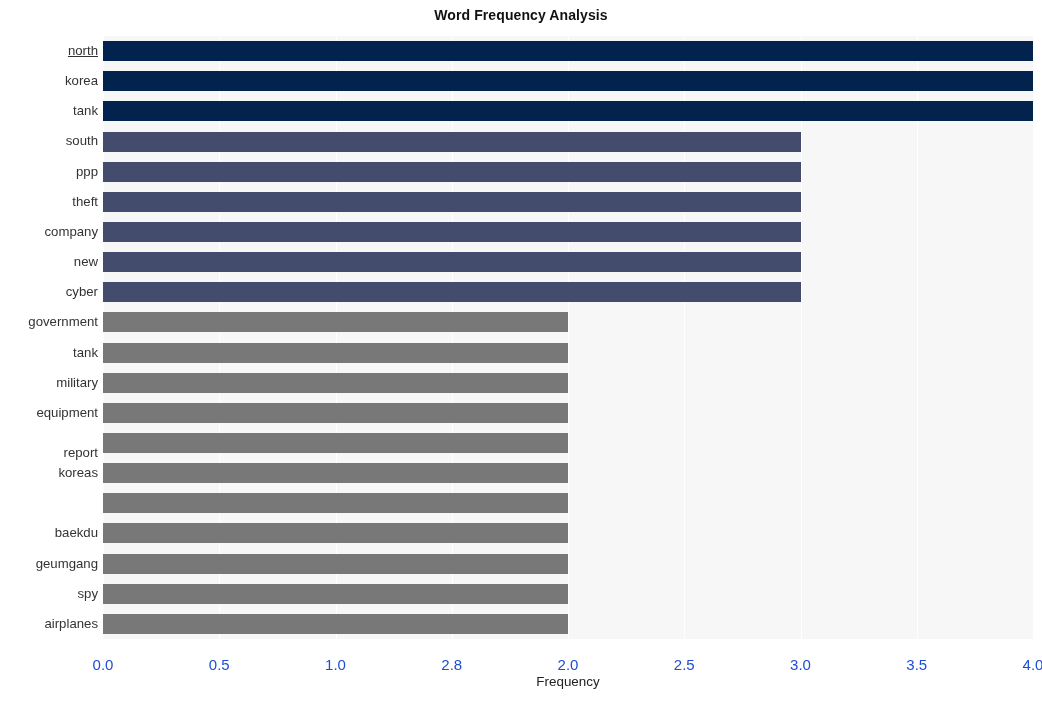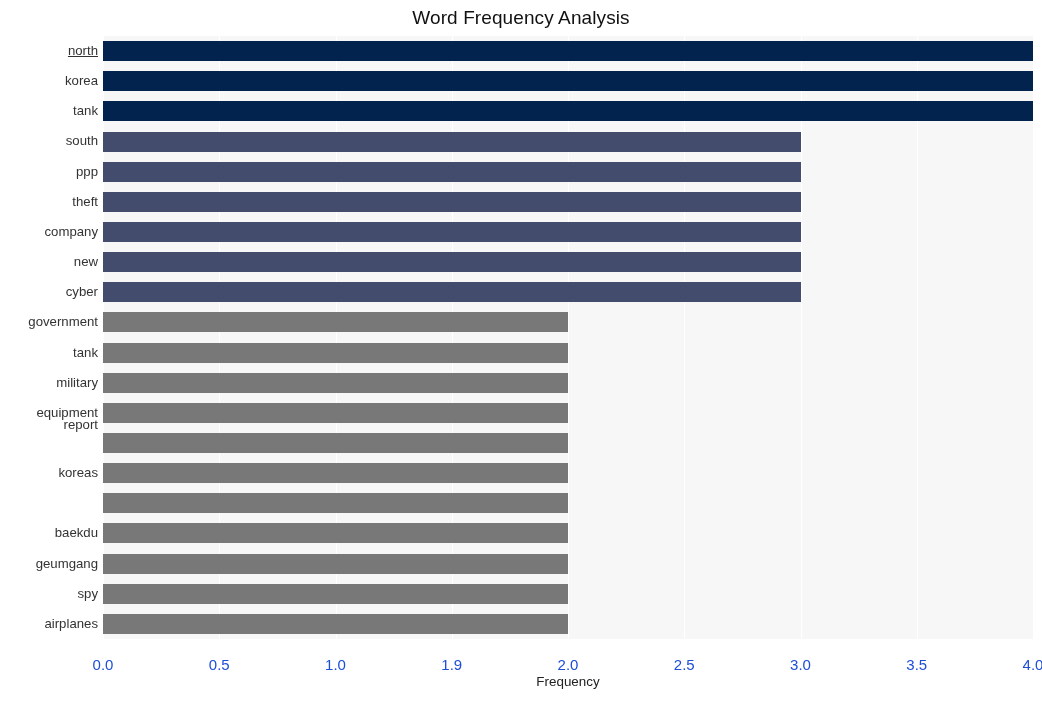--- a/index.html
+++ b/index.html
@@ -18,22 +18,22 @@
     width: 1042px;
     height: 701px;
     background: #ffffff;
   }
   #chart-title {
     position: absolute;
     left: 0;
     top: 7px;
     width: 1042px;
     text-align: center;
-    font-size: 19px;
-    font-weight: normal;
+    font-size: 14px;
+    font-weight: bold;
     color: #111111;
     letter-spacing: 0.1px;
   }
   
   #plot-area {
     position: absolute;
     left: 103px;
     top: 36px;
     width: 930px;
     height: 603px;
@@ -116,21 +116,21 @@
       <div class="y-label" style="top: 60.3px; height: 30.15px; line-height: 30.15px;">tank</div>
       <div class="y-label" style="top: 120.6px; height: 30.15px; line-height: 30.15px;">ppp</div>
       <div class="y-label" style="top: 150.75px; height: 30.15px; line-height: 30.15px;">theft</div>
       <div class="y-label" style="top: 180.9px; height: 30.15px; line-height: 30.15px;">company</div>
       <div class="y-label" style="top: 211.05px; height: 30.15px; line-height: 30.15px;">new</div>
       <div class="y-label" style="top: 241.2px; height: 30.15px; line-height: 30.15px;">cyber</div>
       <div class="y-label" style="top: 271.35px; height: 30.15px; line-height: 30.15px;">government</div>
       <div class="y-label" style="top: 301.5px; height: 30.15px; line-height: 30.15px;">tank</div>
       <div class="y-label" style="top: 331.65px; height: 30.15px; line-height: 30.15px;">military</div>
       <div class="y-label" style="top: 361.8px; height: 30.15px; line-height: 30.15px;">equipment</div>
-      <div class="y-label" style="top: 374px; height: 30.15px; line-height: 30.15px; margin-left: 15px;">report</div>
+      <div class="y-label" style="top: 402px; height: 30.15px; line-height: 30.15px; margin-left: 15px;">report</div>
       <div class="y-label" style="top: 422.1px; height: 30.15px; line-height: 30.15px;">koreas</div>
       <div class="y-label" style="top: 482.4px; height: 30.15px; line-height: 30.15px;">baekdu</div>
       <div class="y-label" style="top: 512.55px; height: 30.15px; line-height: 30.15px;">geumgang</div>
       <div class="y-label" style="top: 542.7px; height: 30.15px; line-height: 30.15px;">spy</div>
       <div class="y-label" style="top: 572.85px; height: 30.15px; line-height: 30.15px;">airplanes</div>
     </div>
 
   <div id="plot-area">
     <div id="gridlines">
         <div class="gridline" style="left: 0px;"></div>
@@ -203,21 +203,21 @@
         <div class="bar-row" style="top: 572.85px; height: 30.15px;">
           <div class="bar" title="airplanes: 2" style="width: 465px; background: rgb(120, 120, 120); top: 5.075px;"></div>
         </div>
       </div>
   </div>
 
   <div id="x-ticks">
       <div class="x-tick" style="left: 0px;">0.0</div>
       <div class="x-tick" style="left: 116.25px;">0.5</div>
       <div class="x-tick" style="left: 232.5px;">1.0</div>
-      <div class="x-tick" style="left: 348.75px;">1.9</div>
+      <div class="x-tick" style="left: 348.75px;">2.8</div>
       <div class="x-tick" style="left: 465px;">2.0</div>
       <div class="x-tick" style="left: 581.25px;">2.5</div>
       <div class="x-tick" style="left: 697.5px;">3.0</div>
       <div class="x-tick" style="left: 813.75px;">3.5</div>
       <div class="x-tick" style="left: 930px;">4.0</div>
     </div>
 
   <div id="x-axis-label">Frequency</div>
 
 </div>

